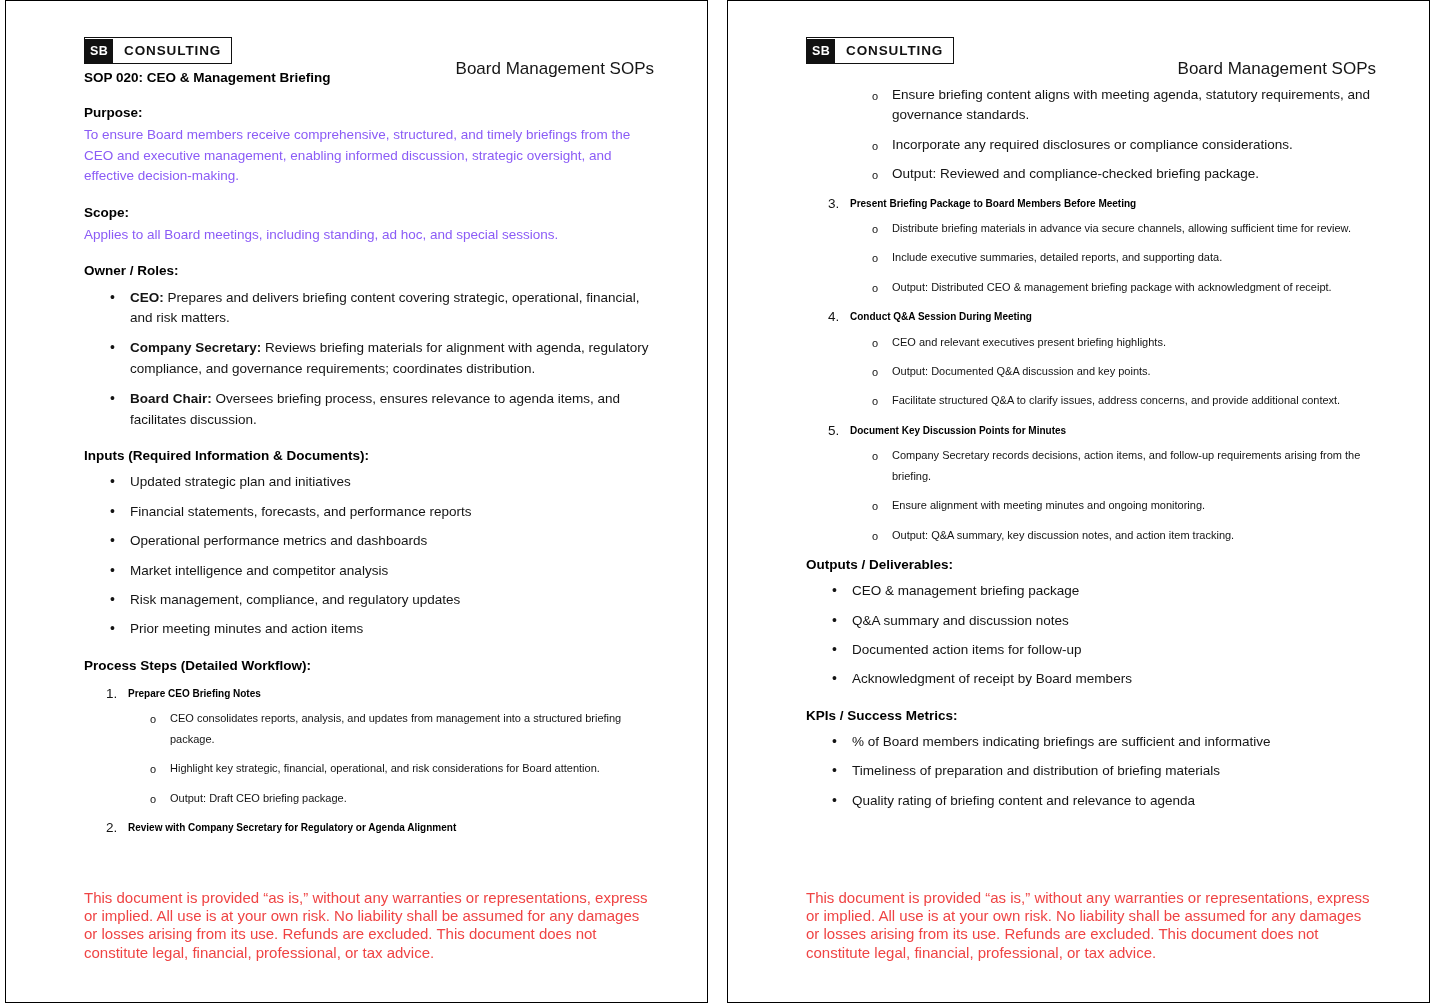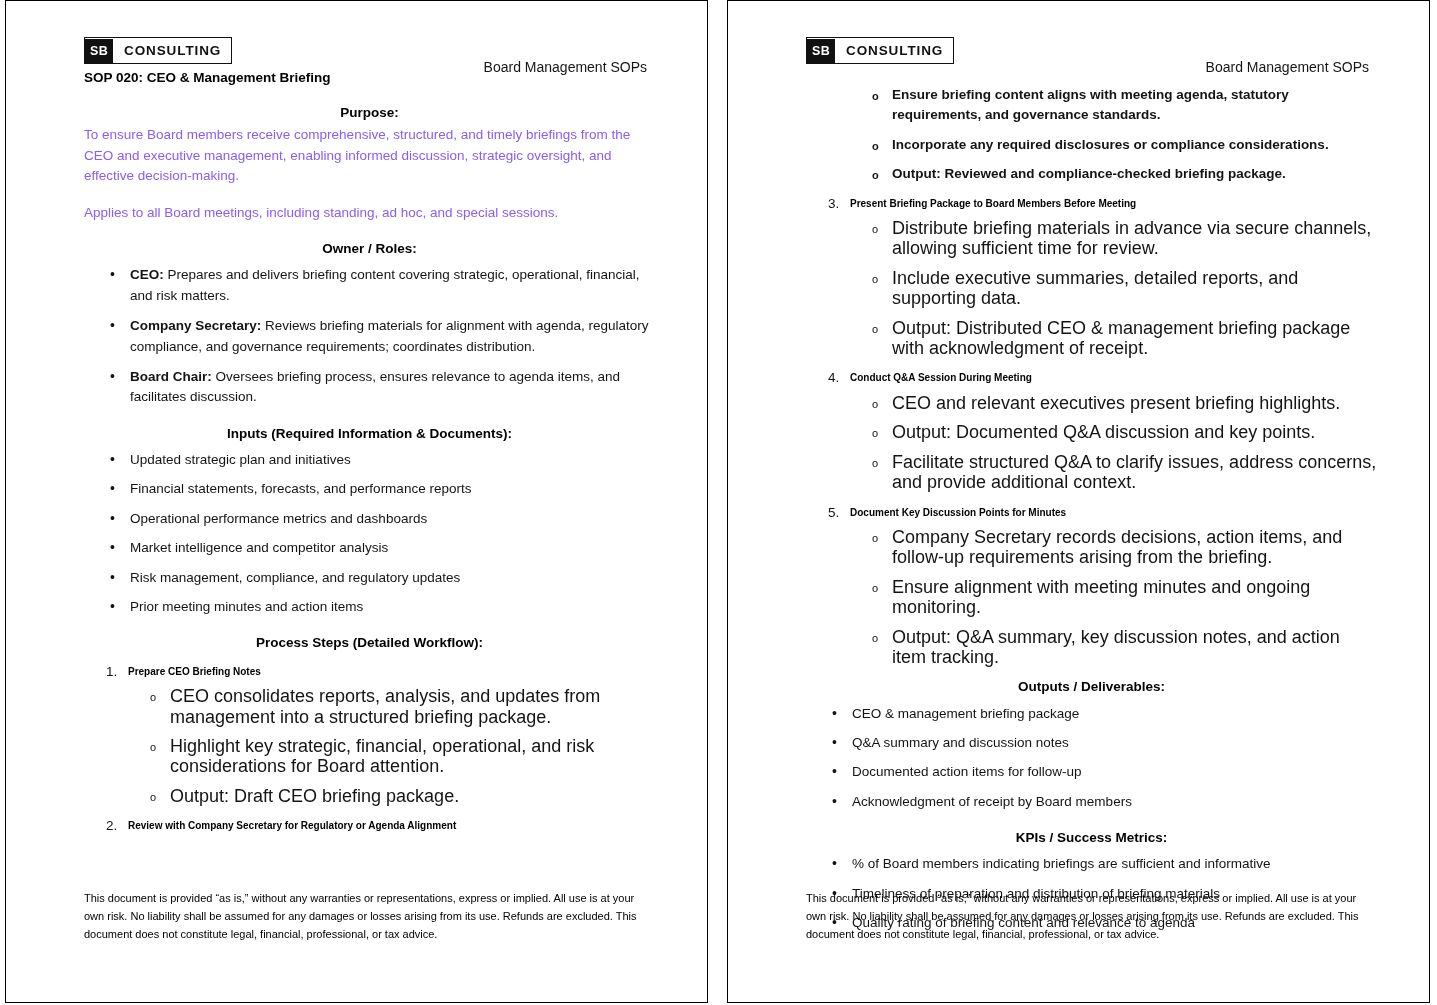--- a/index.html
+++ b/index.html
@@ -80,23 +80,23 @@
   }
   .logo-word {
     font-weight: bold;
     font-size: 13.5px;
     letter-spacing: 0.9px;
     color: #111111;
     padding-left: 11px;
   }
   .header-right {
     position: absolute;
-    right: 8px;
+    right: 1px;
     top: 58px;
-    font-size: 14px;
+    font-size: 17px;
     color: #161616;
     white-space: nowrap;
   }
 
   
   .body-flow {
     position: absolute;
     left: 0;
     right: 0;
     top: 68px;
@@ -108,21 +108,20 @@
     font-weight: bold;
     color: #000000;
     margin: 0 0 16px 0;
     line-height: 1.35;
   }
   .sect-head {
     font-size: 13.5px;
     font-weight: bold;
     margin: 0 0 2px 0;
     line-height: 1.5;
-    text-align: center;
   }
   .sect-head.spaced { margin-top: 16px; }
   .para {
     font-size: 13.5px;
     line-height: 20.4px;
     margin: 0 0 16px 0;
     color: #8b5cf6;
   }
 
   ul.bullets, ol.steps {
@@ -173,21 +172,21 @@
   }
   ol.steps.start3 { counter-reset: stepnum 2; }
 
   ul.subs {
     margin: 0 0 10px 0;
     padding: 0;
     list-style: none;
   }
   ul.subs > li {
     position: relative;
-    font-size: 18px;
+    font-size: 11px;
     line-height: 20.4px;
     padding-left: 42px;
     margin-bottom: 9px;
     color: #141414;
   }
   ul.subs > li::before {
     content: "o";
     position: absolute;
     left: 22px;
     top: 0;
@@ -201,42 +200,41 @@
     padding: 0;
     list-style: none;
   }
   .lead-subs > li {
     position: relative;
     font-size: 13.5px;
     line-height: 20.4px;
     padding-left: 86px;
     margin-bottom: 9px;
     color: #141414;
-    font-weight: bold;
   }
   .lead-subs > li::before {
     content: "o";
     position: absolute;
     left: 66px;
     top: 0;
     font-size: 11px;
     line-height: 22px;
     color: #141414;
   }
 
   .inline-bold { font-weight: bold; }
 
   
   .disclaimer {
     position: absolute;
     left: 0;
     right: 0;
-    font-size: 11px;
+    font-size: 15px;
     line-height: 18.2px;
-    color: #000000;
+    color: #ef4444;
   }
   .disclaimer.left-pos { top: 888px; }
   .disclaimer.right-pos { top: 888px; }
 </style>
 </head>
 <body>
 
 <div class="spread">
 
   <div class="page page-left">
@@ -250,20 +248,21 @@
         <div class="header-right">Board Management SOPs</div>
       </div>
 
       <div class="body-flow">
 
         <div class="sop-title">SOP 020: CEO &amp; Management Briefing</div>
 
         <div class="sect-head">Purpose:</div>
         <div class="para">To ensure Board members receive comprehensive, structured, and timely briefings from the CEO and executive management, enabling informed discussion, strategic oversight, and effective decision-making.</div>
 
+        <div class="sect-head">Scope:</div>
         <div class="para">Applies to all Board meetings, including standing, ad hoc, and special sessions.</div>
 
         <div class="sect-head">Owner / Roles:</div>
         <ul class="bullets roomy">
           <li><span class="inline-bold">CEO:</span><span> Prepares and delivers briefing content covering strategic, operational, financial, and risk matters.</span></li>
           <li><span class="inline-bold">Company Secretary:</span><span> Reviews briefing materials for alignment with agenda, regulatory compliance, and governance requirements; coordinates distribution.</span></li>
           <li><span class="inline-bold">Board Chair:</span><span> Oversees briefing process, ensures relevance to agenda items, and facilitates discussion.</span></li>
         </ul>
 
         <div class="sect-head spaced">Inputs (Required Information &amp; Documents):</div>

